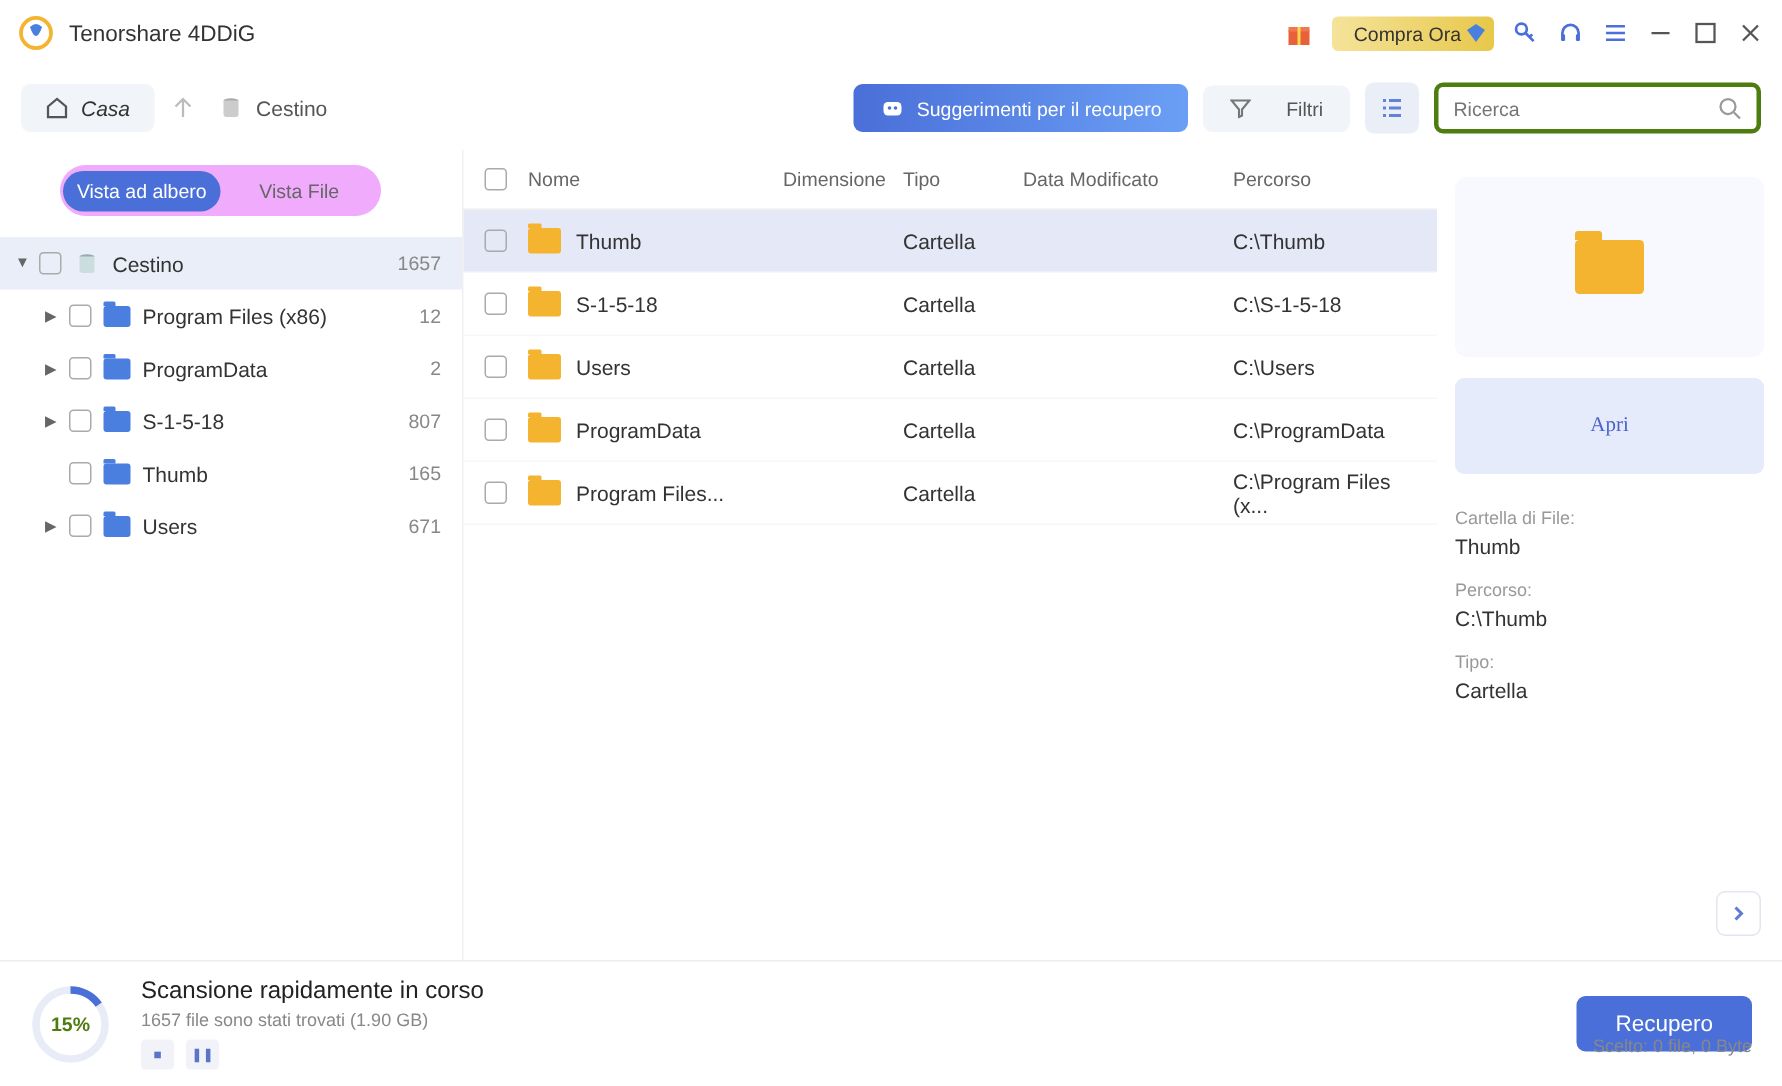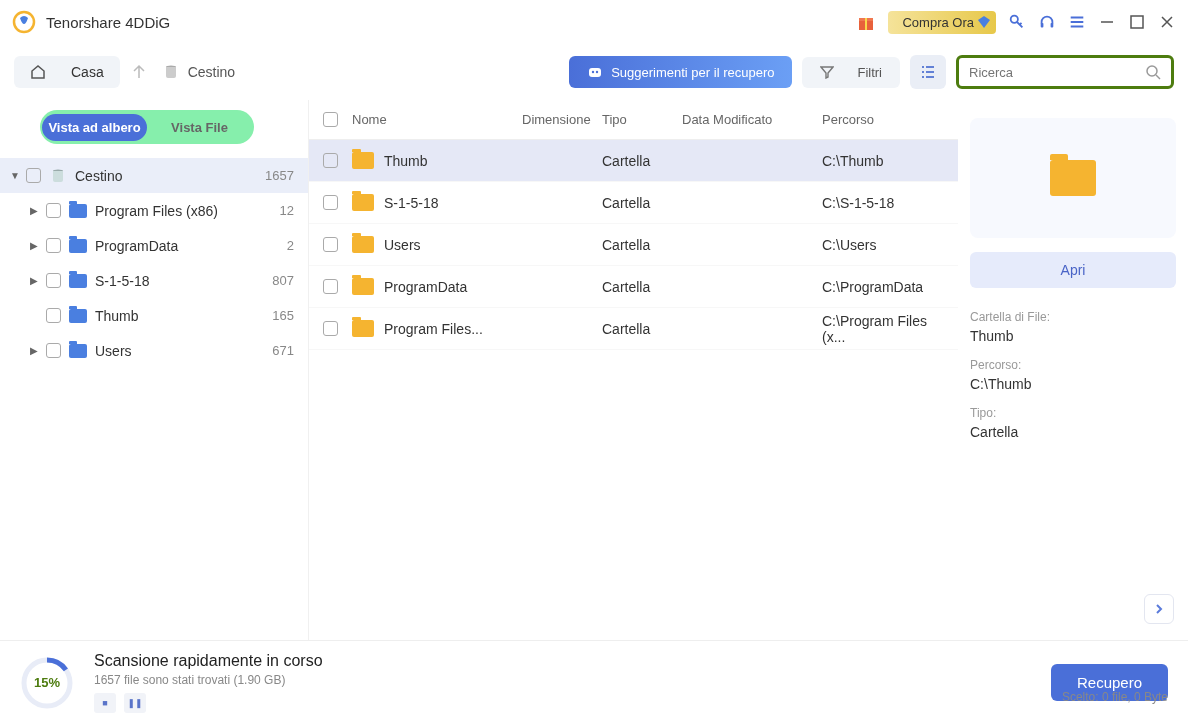--- a/index.html
+++ b/index.html
@@ -11,35 +11,35 @@
 .titlebar .title { font-size: 15px; color: #333; flex: 1; }
 .titlebar .right { display: flex; align-items: center; gap: 12px; }
 .gift-icon { width: 20px; height: 20px; }
 .compra-pill { background: linear-gradient(90deg,#f5e39a,#e7c84a); color: #333; font-size: 13px; padding: 4px 22px 4px 14px; border-radius: 4px; display:flex; align-items:flex-end; gap:6px; position:relative;}
 .compra-pill .diamond { position:absolute; right:4px; top:50%; transform:translateY(-50%); width:16px; height:16px;}
 .title-icon { width: 18px; height: 18px; color: #4a6fd8; cursor: pointer; }
 .win-btn { width: 18px; height: 18px; color: #555; cursor: pointer; }
 
 
 .toolbar { height: 56px; display: flex; align-items: center; padding: 0 14px; gap: 10px; }
-.home-pill { background: #f1f4f8; border-radius: 6px; padding: 8px 16px; display: flex; align-items: center; gap: 25px; color: #333; font-size: 14px; cursor: pointer; }
+.home-pill { background: #f1f4f8; border-radius: 6px; padding: 8px 16px; display: flex; align-items: center; gap: 8px; color: #333; font-size: 14px; cursor: pointer; font-style: italic; }
 .up-arrow { color: #bbb; width: 18px; height: 18px; cursor: pointer; }
 .cestino-crumb { display: flex; align-items: center; gap: 8px; color: #555; font-size: 14px; margin-left:4px; }
 .trash-small { width: 18px; height: 18px; }
 .toolbar-spacer { flex: 1; }
 .suggest-btn { background: linear-gradient(90deg,#4a6fd8,#6b9ff5); color: #fff; border-radius: 6px; padding: 8px 18px; display: flex; align-items: center; gap: 8px; font-size: 13px; cursor: pointer; }
 .filter-btn { background: #f1f4f8; border-radius: 6px; padding: 8px 18px; display: flex; align-items: center; gap: 23px; color: #555; font-size: 13px; cursor: pointer; }
 .list-toggle { background: #eaeef6; border-radius: 6px; width: 36px; height: 34px; display: flex; align-items: center; justify-content: center; color: #6381d6; cursor: pointer; }
 .search-box { flex: 0 0 200px; height: 34px; border: 3px solid #4d7c0f; border-radius: 6px; display: flex; align-items: center; padding: 0 10px; color: #aaa; }
 .search-box input { border: none; outline: none; flex: 1; font-size: 13px; color:#555; background:transparent; }
 
 
 .main { display: flex; height: calc(724px - 44px - 56px - 84px); }
 .sidebar { width: 309px; border-right: 1px solid #f0f0f0; padding-top: 10px; }
-.view-toggle { display: flex; background: #86efac; border-radius: 20px; margin: 0 auto 14px 40px; width: 214px; height: 34px; align-items: center; padding: 2px; font-weight: bold;}
+.view-toggle { display: flex; background: #f0abfc; border-radius: 20px; margin: 0 auto 14px 40px; width: 214px; height: 34px; align-items: center; padding: 2px;}
 .view-toggle .tab { flex: 1; text-align: center; font-size: 13px; color: #666; padding: 6px 0; border-radius: 18px; cursor: pointer; }
 .view-toggle .tab.active { background: #4a6fd8; color: #fff; }
 
 .tree-row { display: flex; align-items: center; height: 35px; padding: 0 10px; font-size: 14px; color: #333; cursor: pointer; position: relative;}
 .tree-row.selected { background: #eaeef9; }
 .tree-row .caret { width: 14px; color: #666; font-size: 10px; }
 .tree-row .cb { width: 15px; height: 15px; border: 1.5px solid #aaa; border-radius: 3px; margin: 0 8px 0 2px; }
 .tree-row .folder-ico { width: 18px; height: 14px; background: #4a7fe0; border-radius: 2px; margin-right: 8px; position:relative; }
 .tree-row .folder-ico::before{content:'';position:absolute;top:-3px;left:0;width:8px;height:3px;background:#4a7fe0;border-radius:1px 1px 0 0;}
 .tree-row .trashcan { width: 18px; height: 16px; margin-right: 8px; }
@@ -59,21 +59,21 @@
 .fl-row { display: flex; align-items: center; height: 42px; padding: 0 10px; font-size: 14px; color: #333; border-bottom: 1px solid #f7f7f7; cursor: pointer; }
 .fl-row.sel { background: #e5e8f6; }
 .yfolder { width: 22px; height: 17px; background: #f5b430; border-radius: 2px; margin-right: 10px; position:relative;}
 .yfolder::before{content:'';position:absolute;top:-3px;left:0;width:9px;height:3px;background:#f5b430;border-radius:1px 1px 0 0;}
 
 
 .details { width: 230px; padding: 18px 12px; display:flex; flex-direction:column; align-items:stretch;}
 .preview-box { background:#f7f9fe; border-radius:8px; height:120px; display:flex; align-items:center; justify-content:center; margin-bottom:14px;}
 .big-folder{width:46px;height:36px;background:#f5b430;border-radius:3px;position:relative;}
 .big-folder::before{content:'';position:absolute;top:-6px;left:0;width:18px;height:6px;background:#f5b430;border-radius:2px 2px 0 0;}
-.apri-btn { background:#e6ebfb; color:#4a64c7; text-align:center; padding:10px 0; border-radius:6px; font-size:14px; cursor:pointer; margin-bottom:22px;}
+.apri-btn { background:#e6ebfb; color:#4a64c7; text-align:center; padding:24px 0; border-radius:6px; font-size:14px; cursor:pointer; margin-bottom:22px;font-family:Liberation Serif, serif;}
 .detail-lbl{font-size:12px;color:#999;margin-bottom:4px;}
 .detail-val{font-size:14px;color:#333;margin-bottom:14px;}
 .next-arrow{position:absolute; right:14px; bottom:100px; width:30px;height:30px;border:1px solid #e3e6f0;border-radius:6px;display:flex;align-items:center;justify-content:center;color:#5b7bdb;background:#fff;cursor:pointer;}
 
 
 .footer { height: 84px; border-top: 1px solid #eee; display: flex; align-items: center; padding: 0 20px; position:relative;}
 .progress-ring { width: 54px; height: 54px; margin-right: 20px; position:relative;}
 .progress-ring .pct{position:absolute;inset:0;display:flex;align-items:center;justify-content:center;font-size:13px;color:#4d7c0f;font-weight:700;}
 .scan-info .line1{font-size:16px;color:#222;margin-bottom:3px;}
 .scan-info .line2{font-size:12px;color:#888;margin-bottom:6px;}

